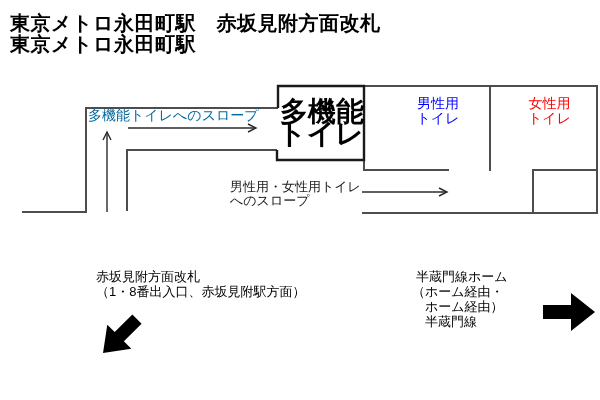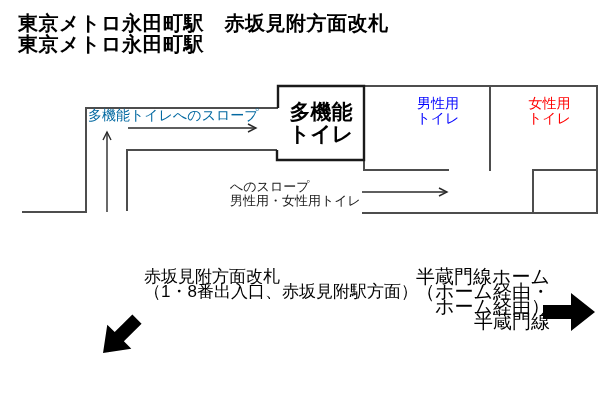--- a/index.html
+++ b/index.html
@@ -19,44 +19,44 @@
   .plan {
     position: absolute;
     left: 0;
     top: 0;
   }
   .label {
     position: absolute;
     white-space: nowrap;
   }
   .page-title {
-    left: 18px;
+    left: 10px;
     top: 13px;
     font-size: 20px;
     font-weight: bold;
     line-height: 21px;
     letter-spacing: 0.5px;
   }
   .mf-ramp-label {
     left: 88px;
     top: 108px;
     font-size: 14px;
     line-height: 15px;
     color: #0369a1;
   }
   .mf-room-label {
     left: 278px;
     top: 86px;
     width: 86px;
     height: 74px;
     display: flex;
     flex-direction: column;
-    align-items: center;
+    align-items: flex-end;
     justify-content: center;
-    font-size: 21px;
+    font-size: 28px;
     font-weight: bold;
     line-height: 22px;
     text-align: center;
   }
   .mens-room-label {
     left: 364px;
     top: 96px;
     width: 148px;
     text-align: center;
     font-size: 14px;
@@ -75,30 +75,28 @@
   .mw-ramp-label {
     left: 230px;
     top: 180px;
     font-size: 13px;
     line-height: 14px;
     color: #1a1a1a;
   }
   .gate-label {
     left: 96px;
     top: 269px;
-    font-size: 17px;
+    font-size: 13px;
     line-height: 15px;
-    margin-left: 48px;
   }
   .platform-label {
     left: 412px;
     top: 269px;
-    font-size: 19px;
+    font-size: 13px;
     line-height: 15px;
-    text-align: right;
   }
   .platform-label .ln0 { padding-left: 4px; }
   .platform-label .indent { padding-left: 13px; }
 </style>
 </head>
 <body>
 
 <div class="stage">
 
   <svg class="plan" width="600" height="400" viewBox="0 0 600 400">
@@ -149,22 +147,22 @@
     <div>男性用</div>
     <div>トイレ</div>
   </div>
 
   <div class="label womens-room-label">
     <div>女性用</div>
     <div>トイレ</div>
   </div>
 
   <div class="label mw-ramp-label">
+    <div>男性用・女性用トイレ</div>
     <div>へのスロープ</div>
-    <div>男性用・女性用トイレ</div>
   </div>
 
   <div class="label gate-label">
     <div>赤坂見附方面改札</div>
     <div>（1・8番出入口、赤坂見附駅方面）</div>
   </div>
 
   <div class="label platform-label">
     <div class="ln0">半蔵門線ホーム</div>
     <div>（ホーム経由・</div>

